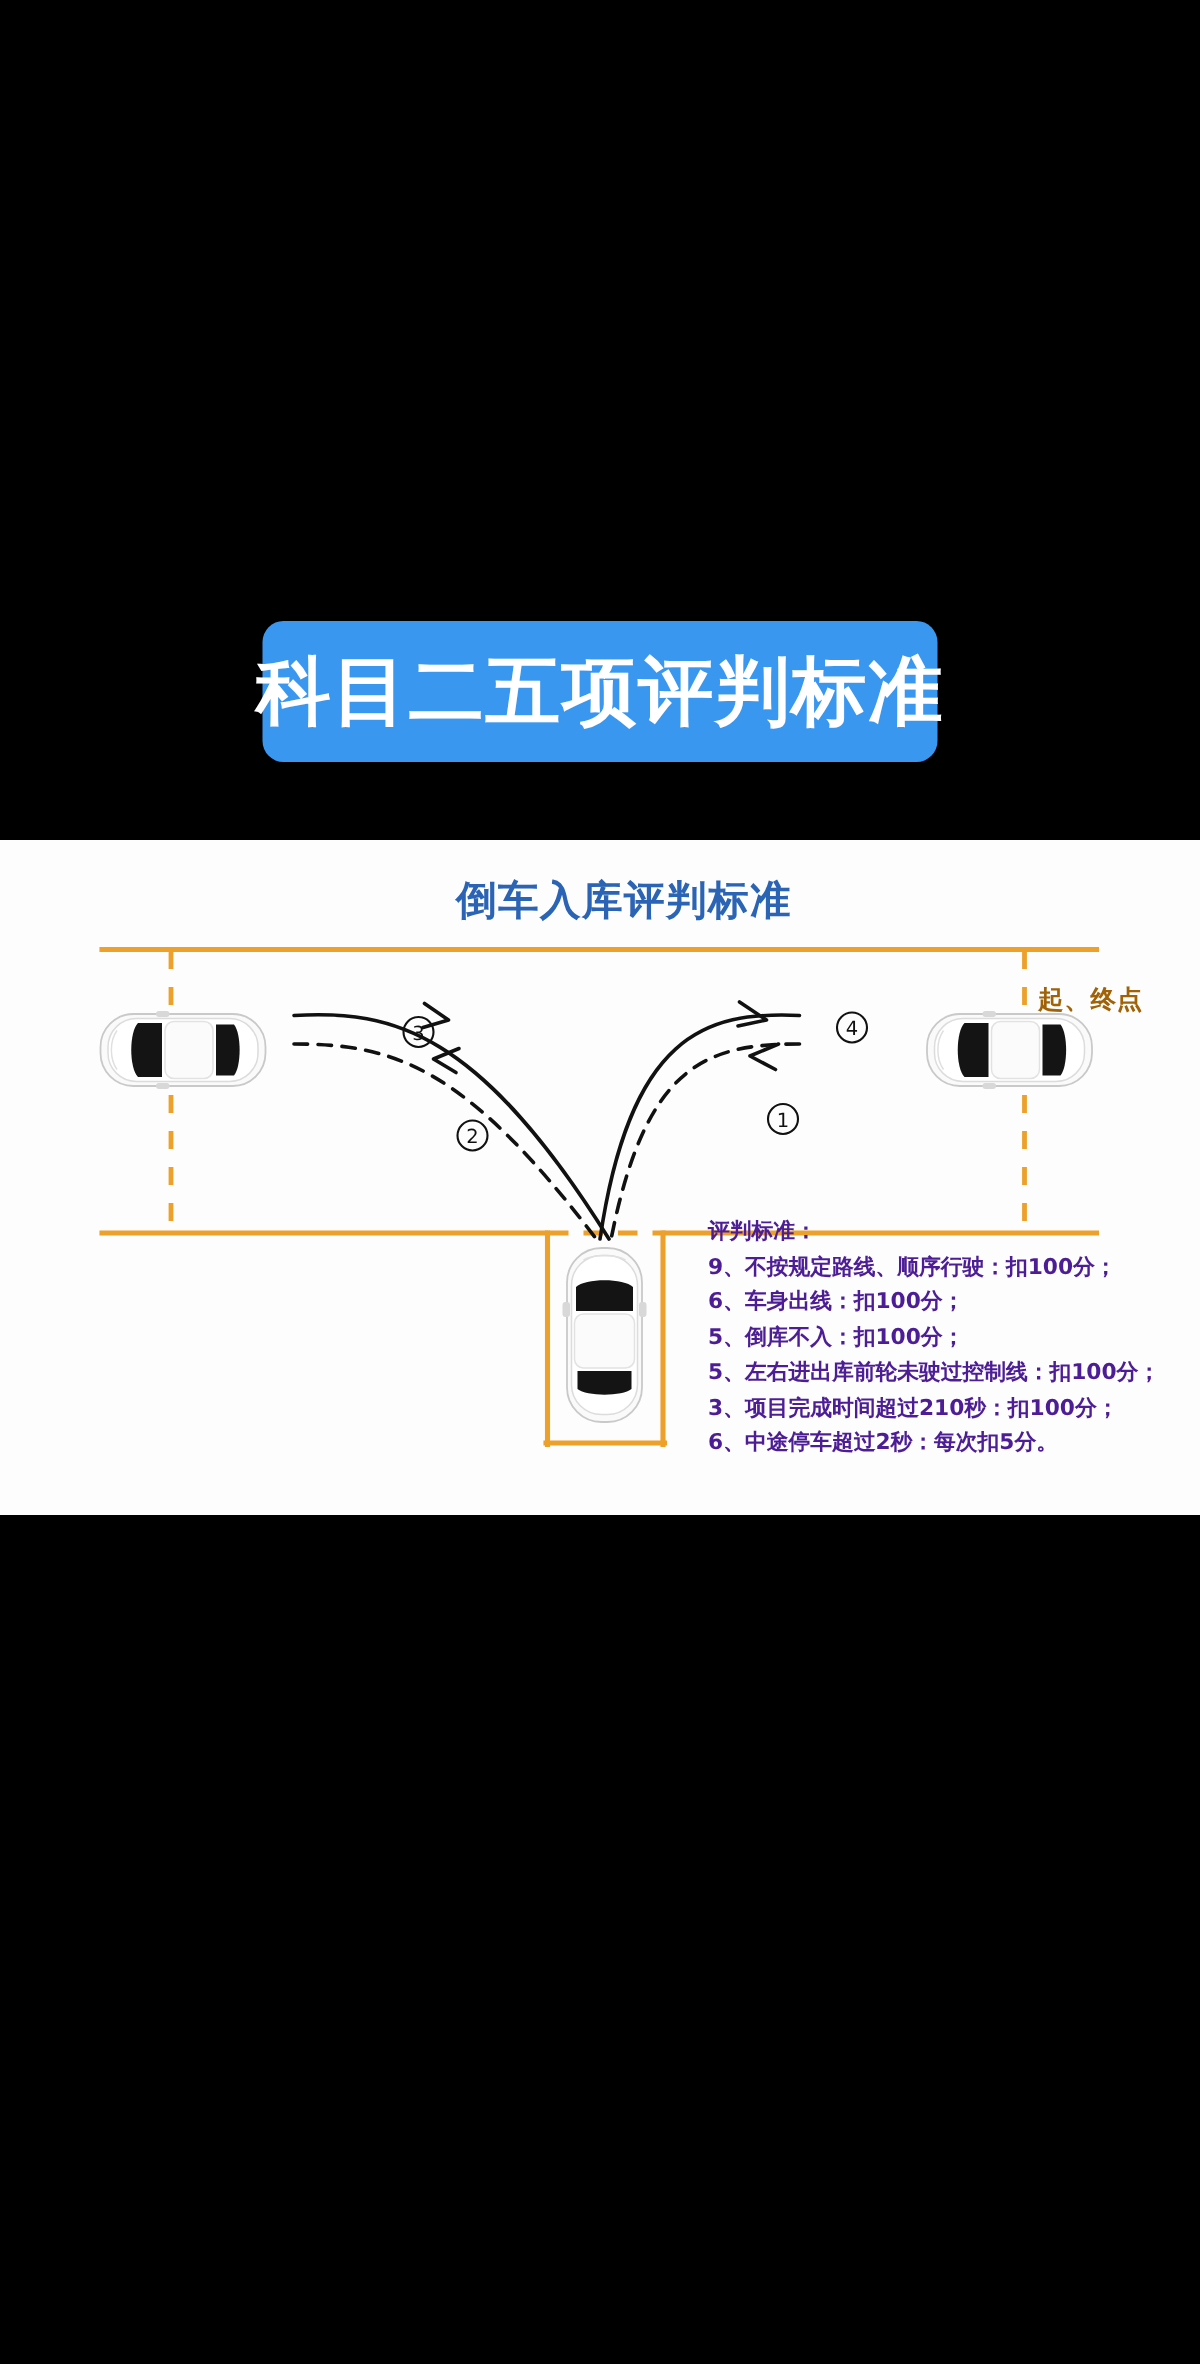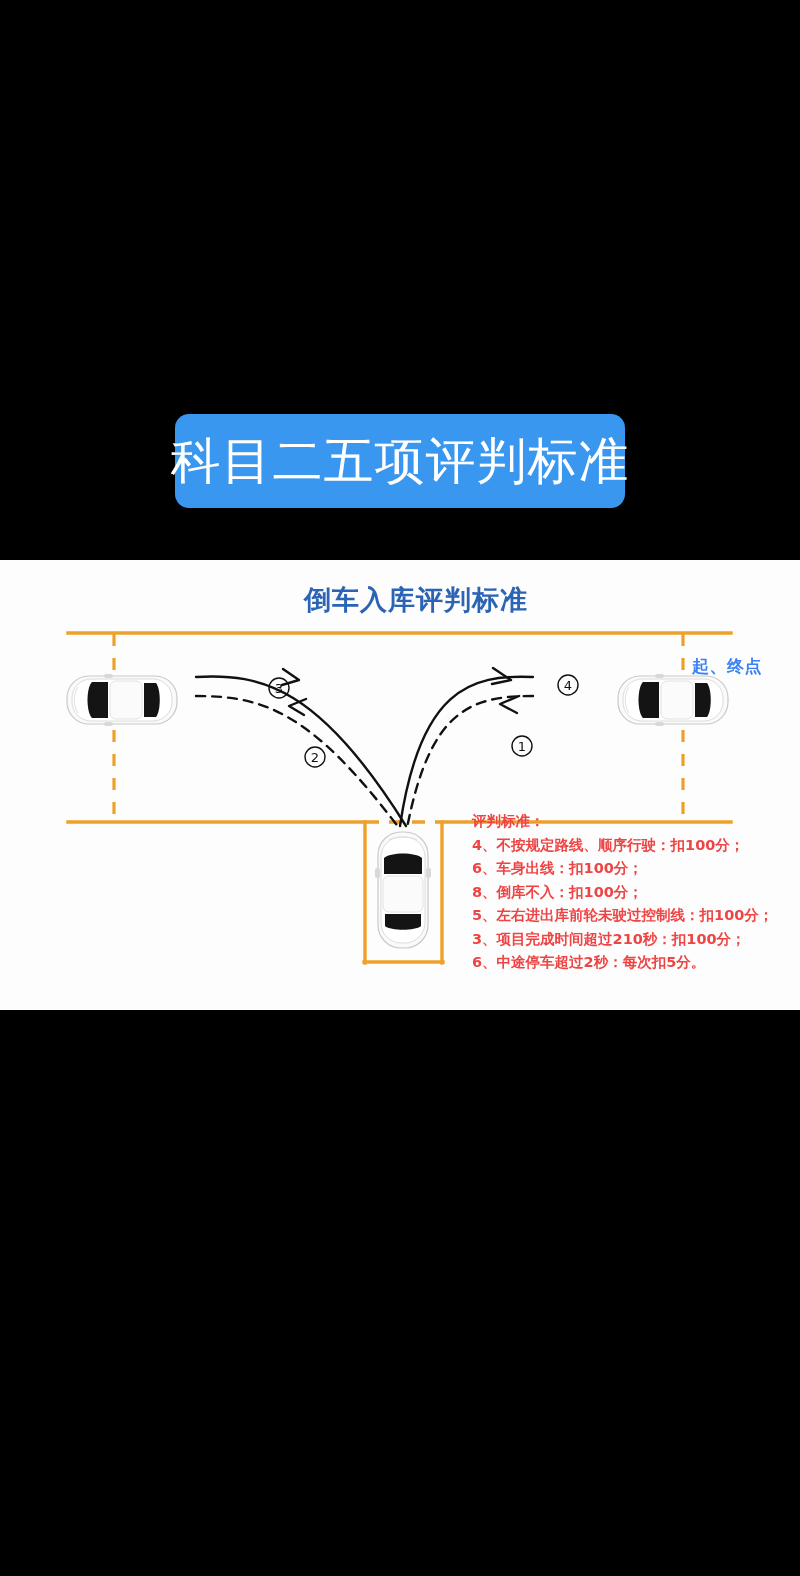--- a/index.html
+++ b/index.html
@@ -25,21 +25,21 @@
     background: #3a97ef;
     border-radius: 14px;
     display: flex;
     align-items: center;
     justify-content: center;
     box-sizing: border-box;
   }
   #title-banner .txt {
     color: #ffffff;
     font-size: 50px;
-    font-weight: 400;
+    font-weight: 700;
     letter-spacing: 1px;
     line-height: 1;
     white-space: nowrap;
   }
 
   
   #content-panel {
     position: absolute;
     left: 0;
     top: 560px;
@@ -68,21 +68,21 @@
     width: 800px;
     height: 450px;
   }
 
   
   #criteria-block {
     position: absolute;
     left: 472px;
     top: 254px;
     width: 320px;
-    color: #ef4444;
+    color: #4c1d95;
   }
   #criteria-block .crit-head {
     font-size: 14.5px;
     font-weight: 700;
     line-height: 1.0;
     margin-bottom: 9px;
     white-space: nowrap;
   }
   #criteria-block .crit-item {
     font-size: 14.5px;
@@ -90,21 +90,21 @@
     line-height: 1.0;
     margin-bottom: 9px;
     white-space: nowrap;
   }
 
   
   #start-end-label {
     position: absolute;
     left: 692px;
     top: 655px;
-    color: #3b82f6;
+    color: #a16207;
     font-size: 17px;
     font-weight: 700;
     white-space: nowrap;
     letter-spacing: 0.5px;
   }
 
   .num-circle-text {
     font-family: "DejaVu Sans", "Liberation Sans", sans-serif;
     font-size: 13px;
     fill: #111111;
@@ -217,23 +217,23 @@
       <text class="num-circle-text" x="522" y="191" text-anchor="middle">1</text>
     </g>
 
     <use href="#car-h" x="0" y="0" transform="translate(122,140)"></use>
     <use href="#car-h" x="0" y="0" transform="translate(673,140)"></use>
     <use href="#car-v" x="0" y="0" transform="translate(403,330)"></use>
   </svg>
 
   <div id="criteria-block">
     <div class="crit-head">评判标准：</div>
-    <div class="crit-item">4、不按规定路线、顺序行驶：扣100分；</div>
+    <div class="crit-item">9、不按规定路线、顺序行驶：扣100分；</div>
     <div class="crit-item">6、车身出线：扣100分；</div>
-    <div class="crit-item">8、倒库不入：扣100分；</div>
+    <div class="crit-item">5、倒库不入：扣100分；</div>
     <div class="crit-item">5、左右进出库前轮未驶过控制线：扣100分；</div>
     <div class="crit-item">3、项目完成时间超过210秒：扣100分；</div>
     <div class="crit-item">6、中途停车超过2秒：每次扣5分。</div>
   </div>
 
 </div>
 
 <div id="start-end-label">起、终点</div>
 
 </body></html>

